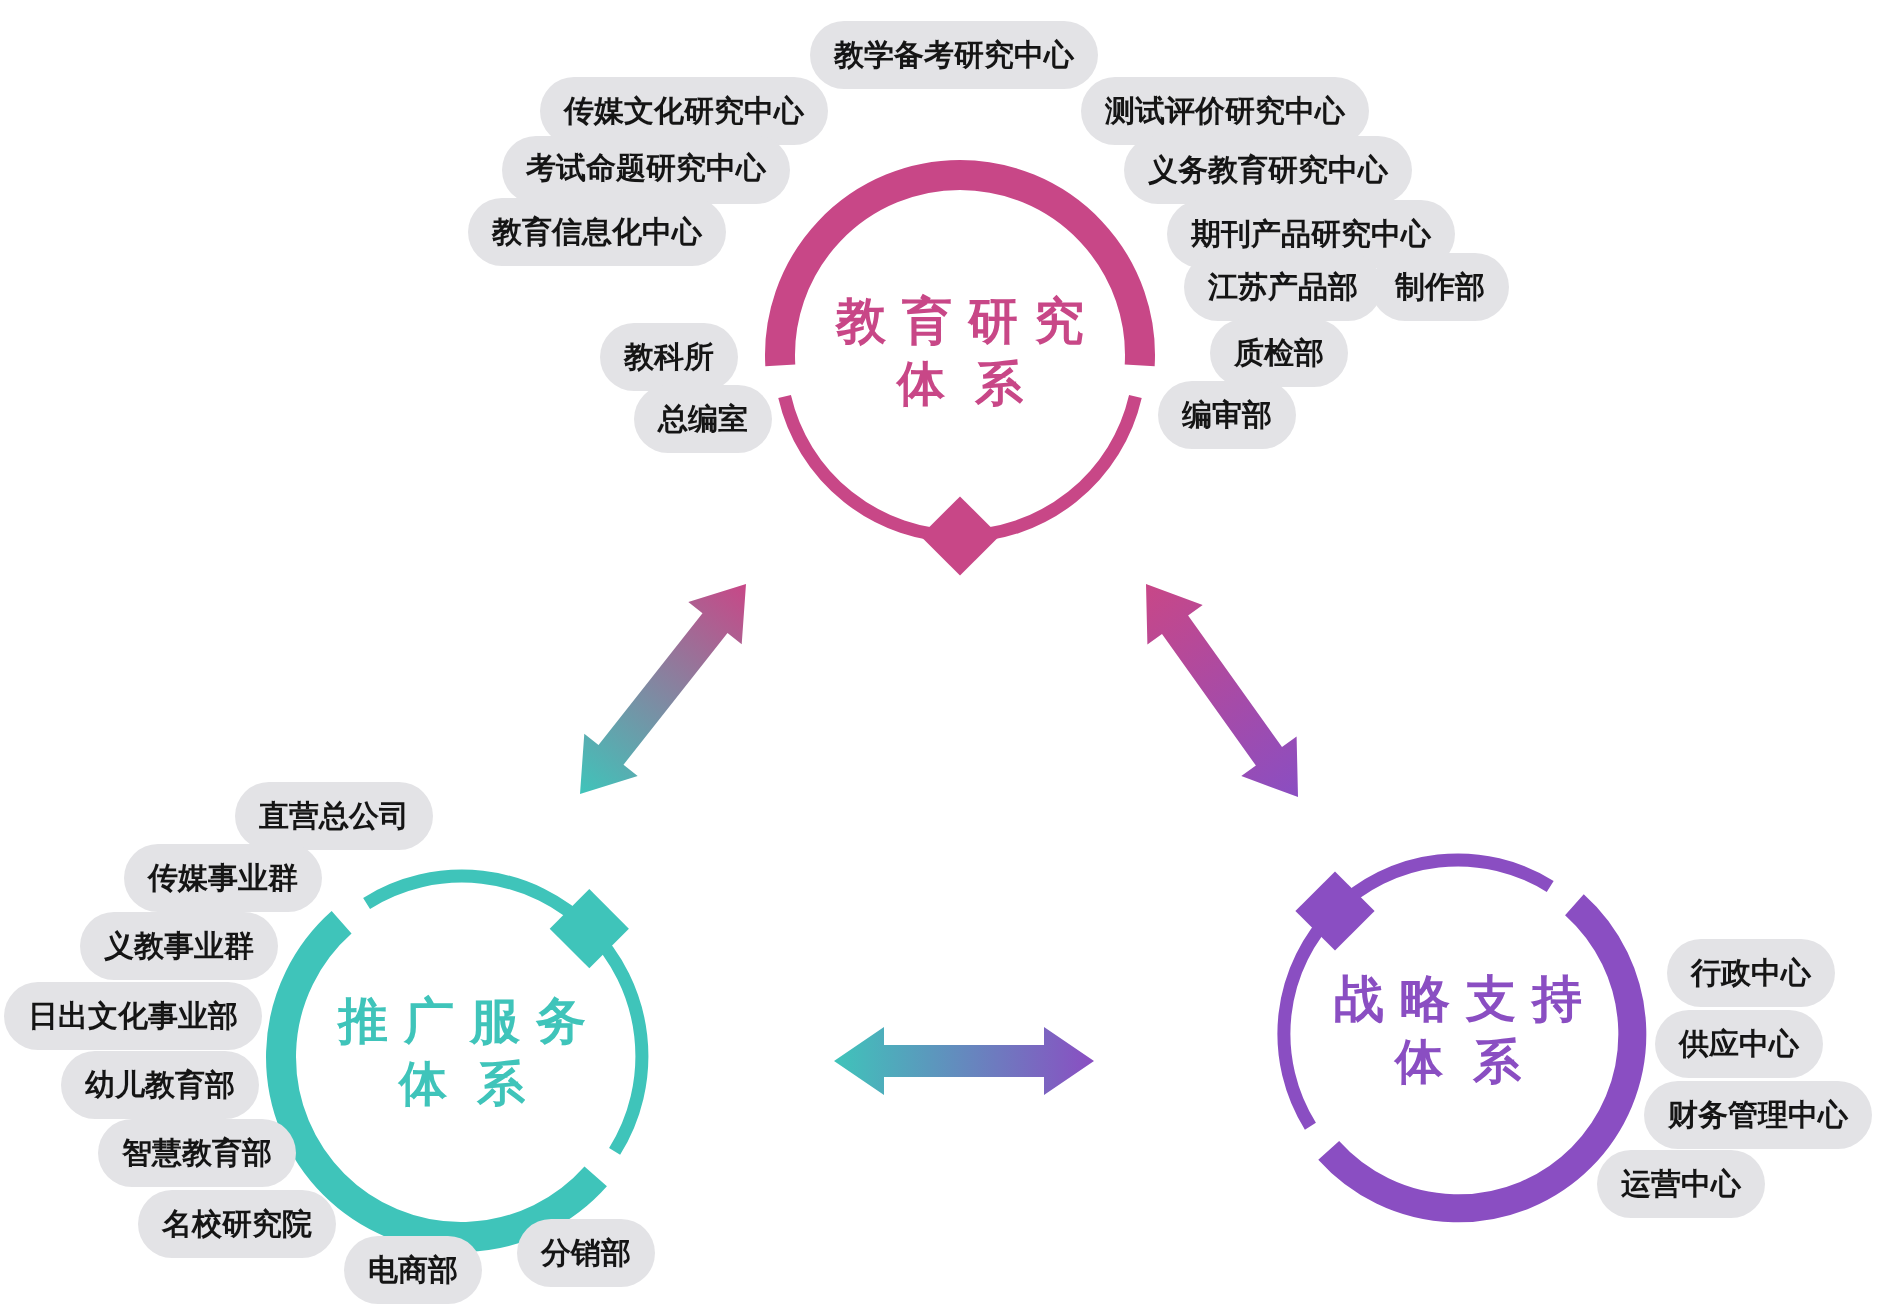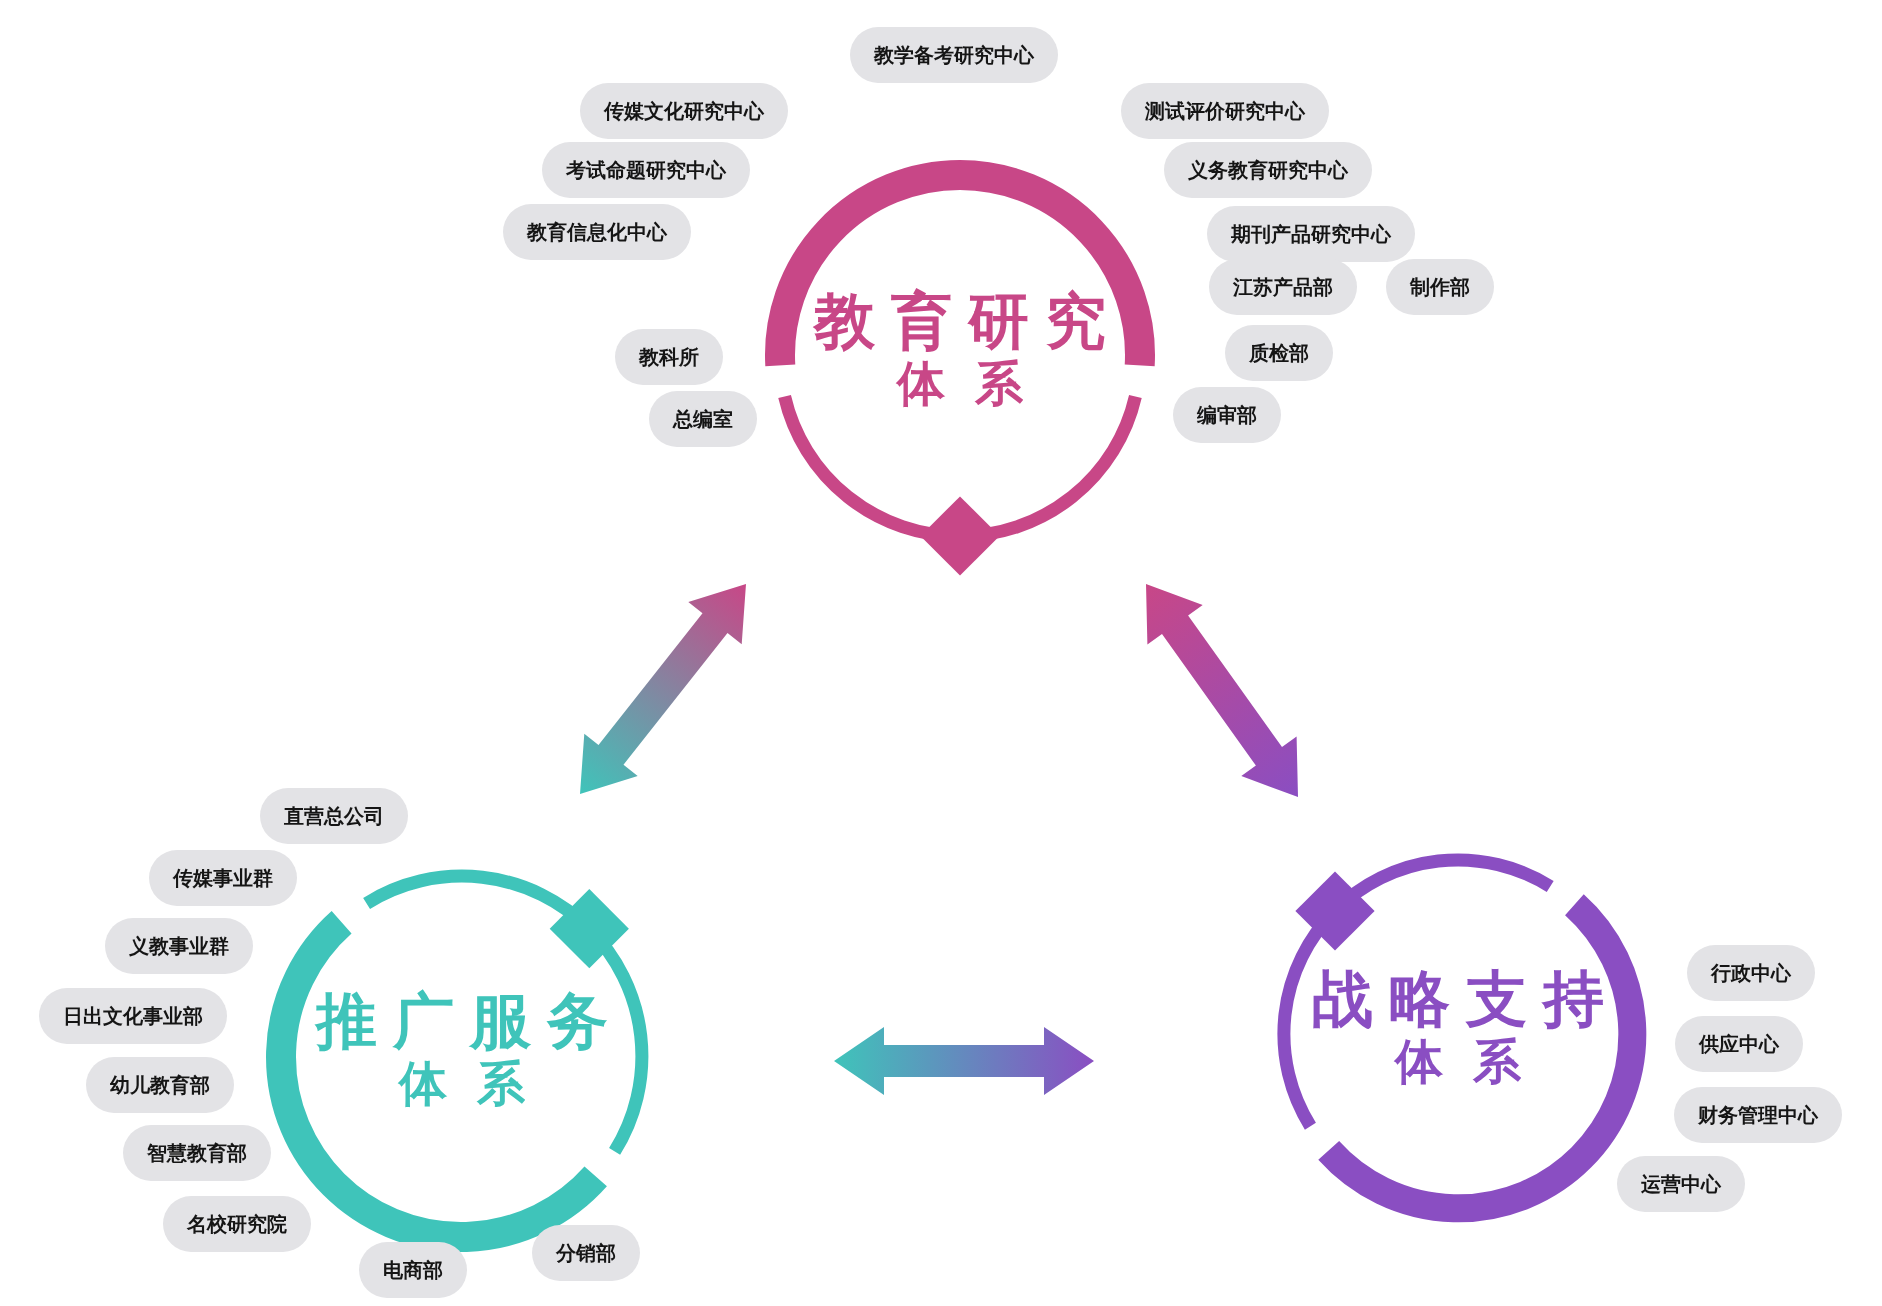--- a/index.html
+++ b/index.html
@@ -12,36 +12,36 @@
     font-family: "DejaVu Sans", "Liberation Sans", sans-serif;
   }
   .layer { position: absolute; left: 0; top: 0; }
 
   .pill {
     position: absolute;
     transform: translate(-50%, -50%);
     background: #e3e3e6;
     border-radius: 999px;
     padding: 16px 24px;
-    font-size: 20px;
+    font-size: 30px;
     font-weight: 600;
     color: #151515;
     white-space: nowrap;
     line-height: 1.2;
     text-align: center;
   }
 
   .circle-title {
     position: absolute;
     transform: translate(-50%, -50%);
     text-align: center;
     font-weight: 700;
   }
   .circle-title .l1 {
-    font-size: 61px;
+    font-size: 50px;
     letter-spacing: 16px;
     padding-left: 16px; 
     line-height: 62px;
     text-align: right;
   }
   .circle-title .l2 {
     font-size: 48px;
     letter-spacing: 30px;
     padding-left: 30px;
     line-height: 62px;
@@ -116,21 +116,21 @@
     <div class="l2">体系</div>
   </div>
   <div class="circle-title title-strategy" style="left:1458px; top:1030px;">
     <div class="l1">战略支持</div>
     <div class="l2">体系</div>
   </div>
 
   <div class="pill" style="left:954px;  top:55px;">教学备考研究中心</div>
   <div class="pill" style="left:684px;  top:111px;">传媒文化研究中心</div>
   <div class="pill" style="left:1225px; top:111px;">测试评价研究中心</div>
-  <div class="pill" style="left:646px;  top:170px;">考试命题研究中心</div>
+  <div class="pill" style="left:646px;  top:170px;font-family:Liberation Mono, monospace;">考试命题研究中心</div>
   <div class="pill" style="left:1268px; top:170px;">义务教育研究中心</div>
   <div class="pill" style="left:597px;  top:232px;">教育信息化中心</div>
   <div class="pill" style="left:1311px; top:234px;text-align:center;">期刊产品研究中心</div>
   <div class="pill" style="left:1283px; top:287px;">江苏产品部</div>
   <div class="pill" style="left:1440px; top:287px;">制作部</div>
   <div class="pill" style="left:669px;  top:357px;">教科所</div>
   <div class="pill" style="left:1279px; top:353px;">质检部</div>
   <div class="pill" style="left:703px;  top:419px;">总编室</div>
   <div class="pill" style="left:1227px; top:415px;">编审部</div>
 

